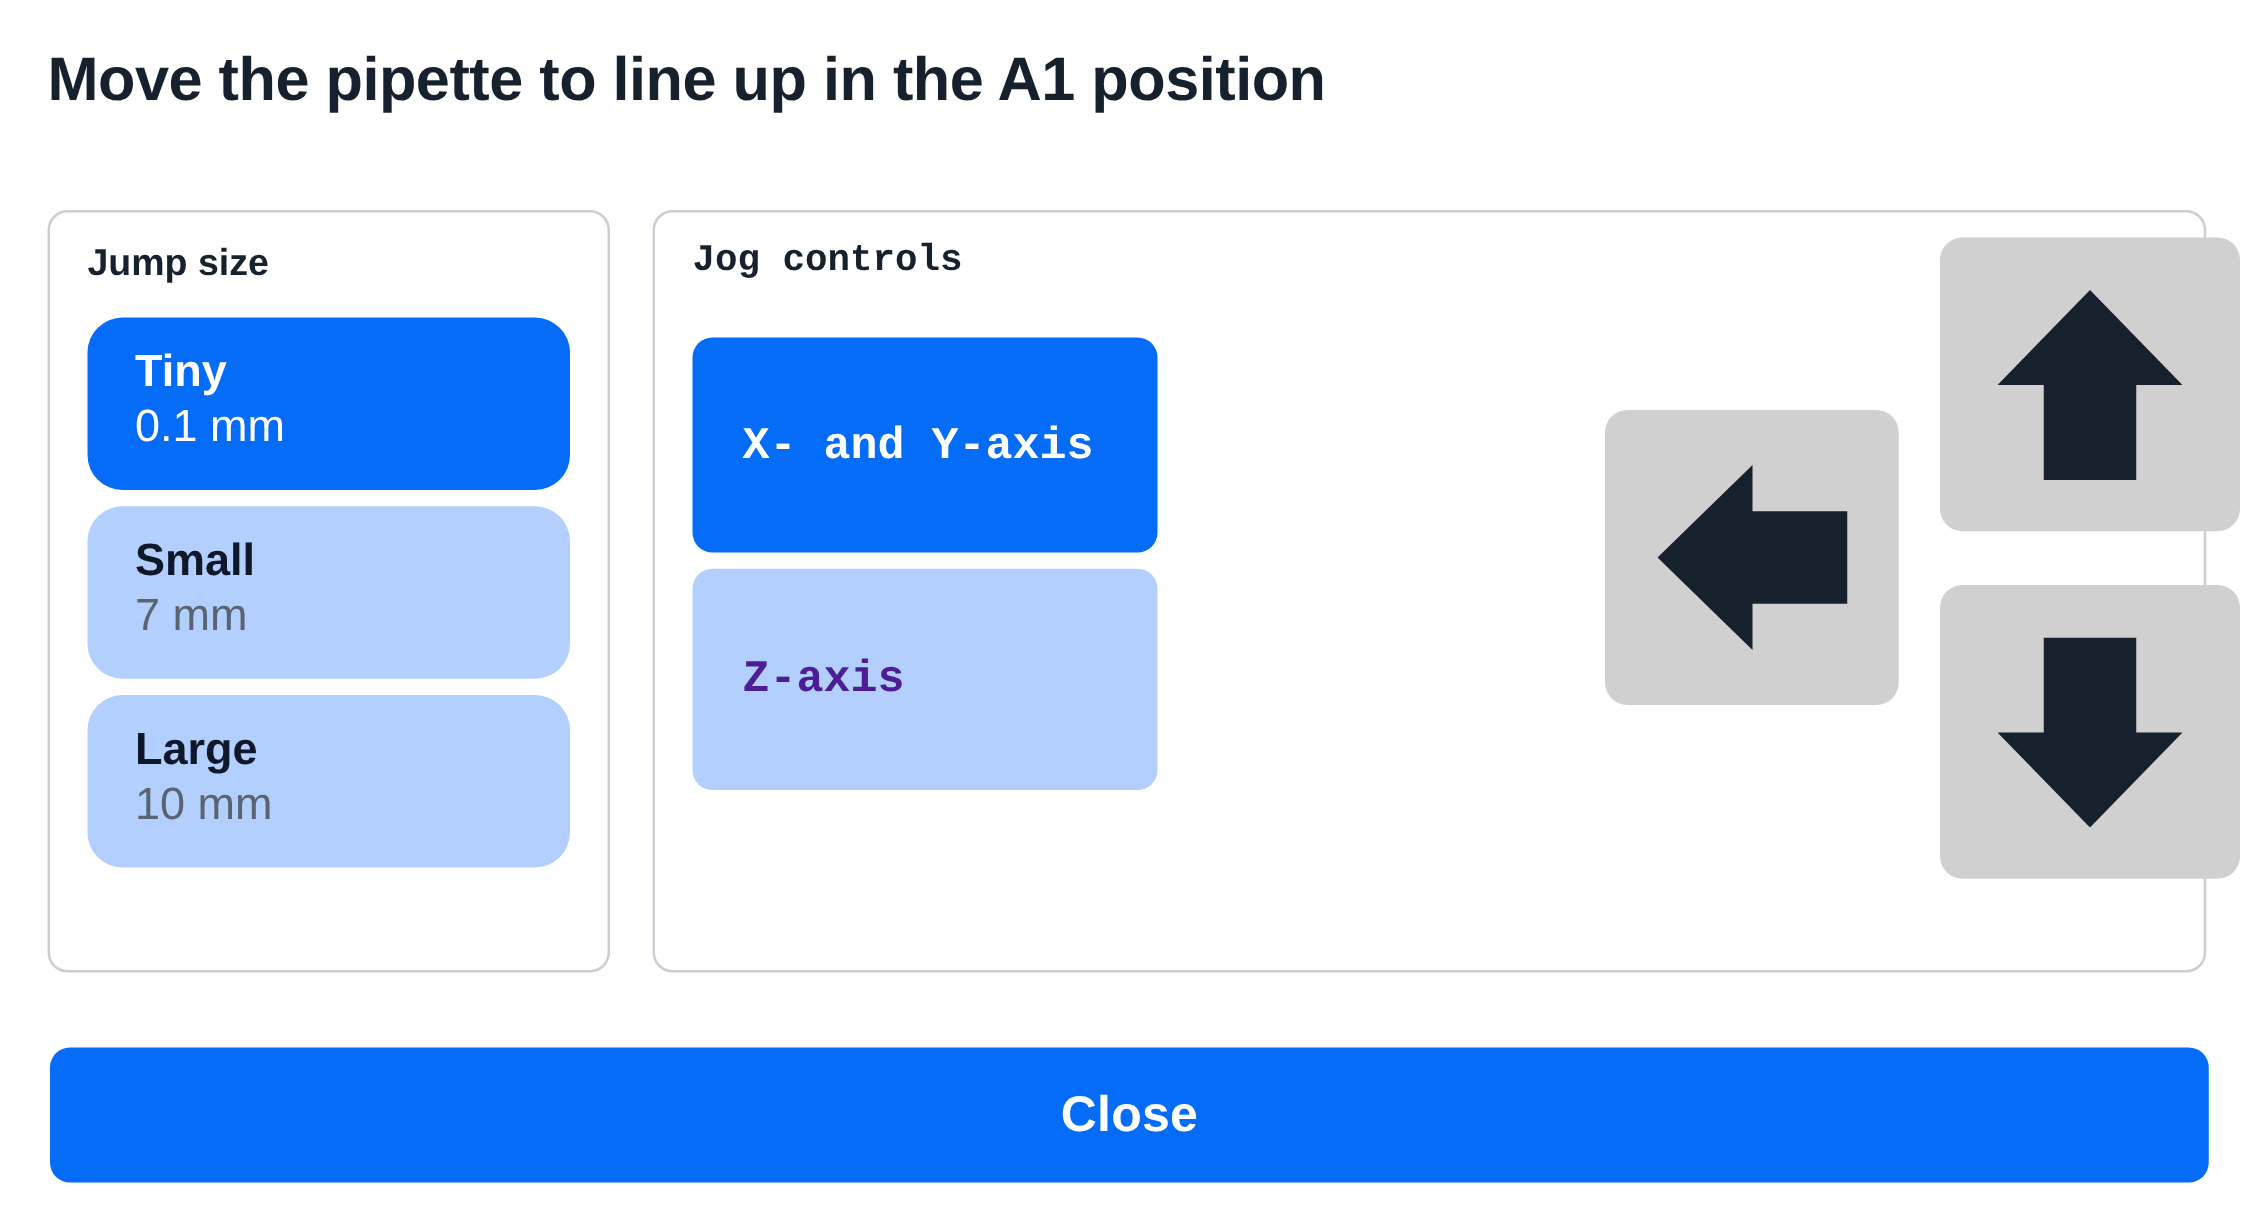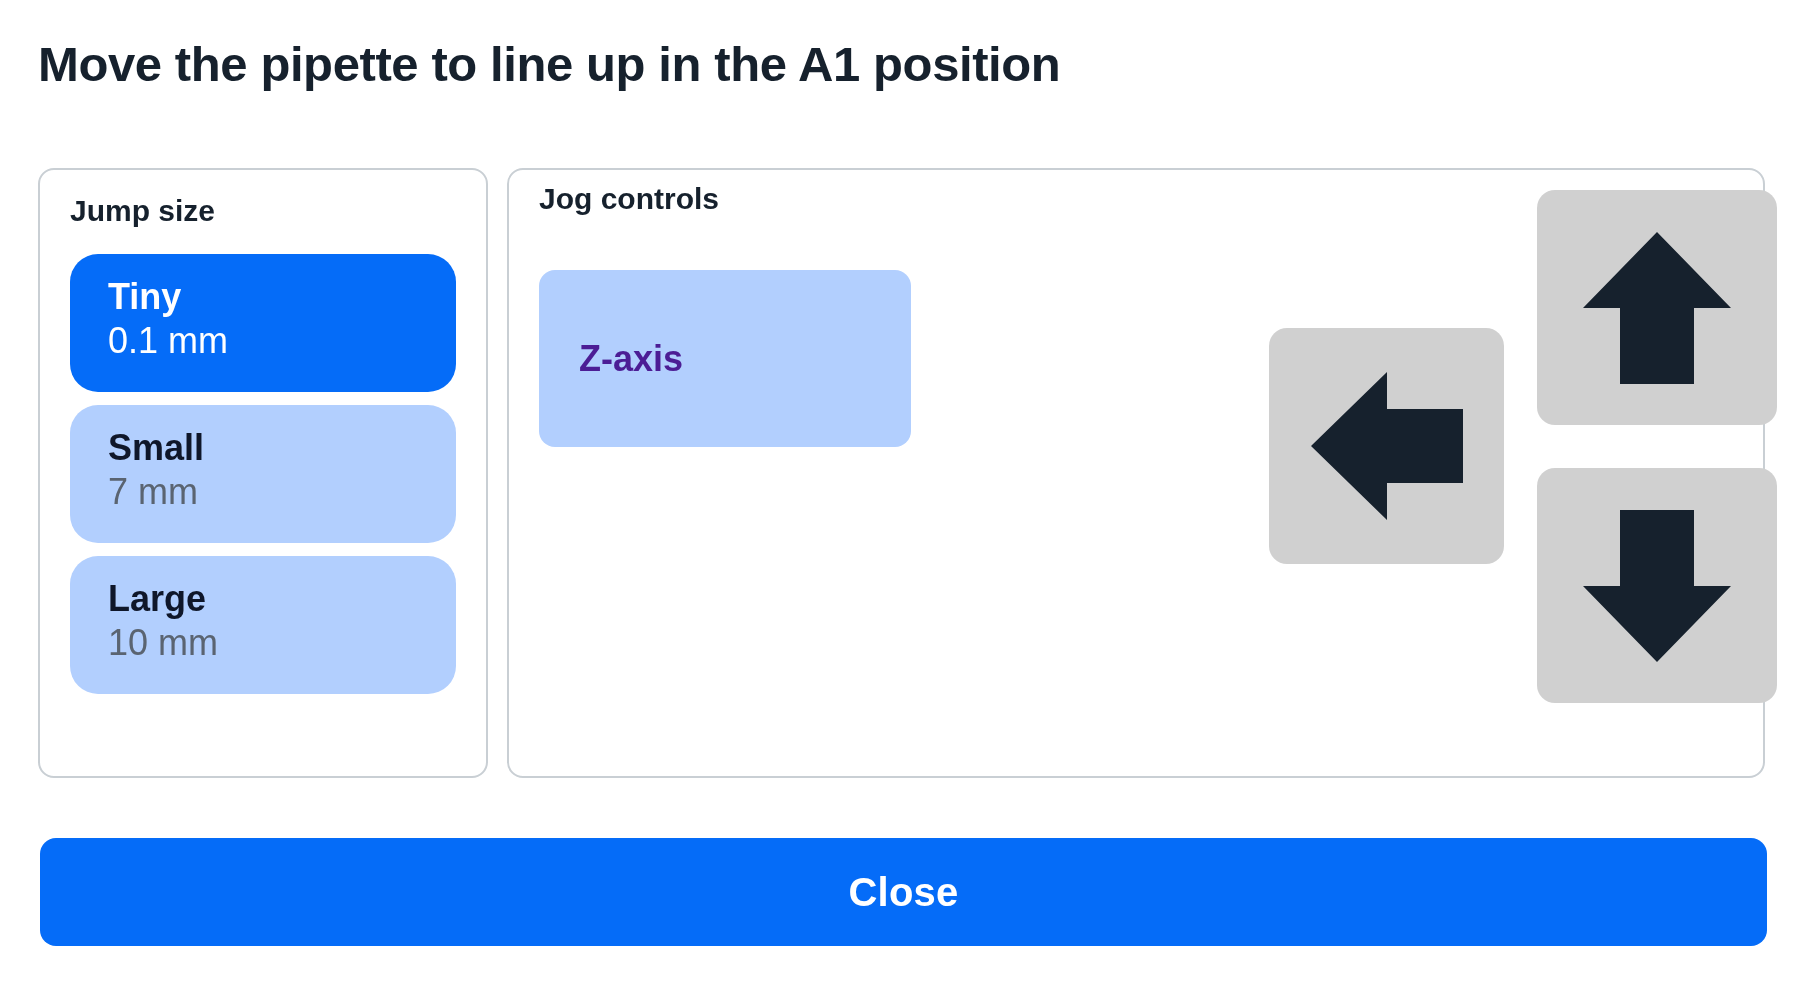--- a/index.html
+++ b/index.html
@@ -37,21 +37,21 @@
   }
 
   
   .panels {
     position: absolute;
     left: 38px;
     top: 168px;
     width: 1727px;
     height: 610px;
     display: flex;
-    gap: 19px;
+    gap: 34px;
   }
 
   .card {
     background: #ffffff;
     border: 2px solid #C9CFD4;
     border-radius: 16px;
     box-sizing: border-box;
   }
 
   .card-title {
@@ -99,22 +99,23 @@
     line-height: 1.3;
   }
   .jump-item.selected .name,
   .jump-item.selected .value {
     color: #ffffff;
   }
 
   
   .jog-card {
     flex: 1;
-    padding: 14px 30px 0 30px;
+    padding: 24px 30px 0 30px;
     position: relative;
+    font-family: Liberation Mono, monospace;
   }
 
   .axis-list {
     position: absolute;
     left: 30px;
     top: 100px;
     width: 372px;
     display: flex;
     flex-direction: column;
     gap: 13px;
@@ -211,20 +212,23 @@
           <div class="value">10 mm</div>
         </div>
 
       </div>
     </div>
 
     <div class="card jog-card">
       <div class="card-title">Jog controls</div>
 
       <div class="axis-list">
+        <div class="axis-item selected">
+          <span>X- and Y-axis</span>
+        </div>
         <div class="axis-item">
           <span>Z-axis</span>
         </div>
       </div>
 
       <div class="dpad">
 
         <button class="jog-btn btn-up">
           <span>
             <svg width="148" height="152" viewBox="0 0 148 152" aria-hidden="true">

